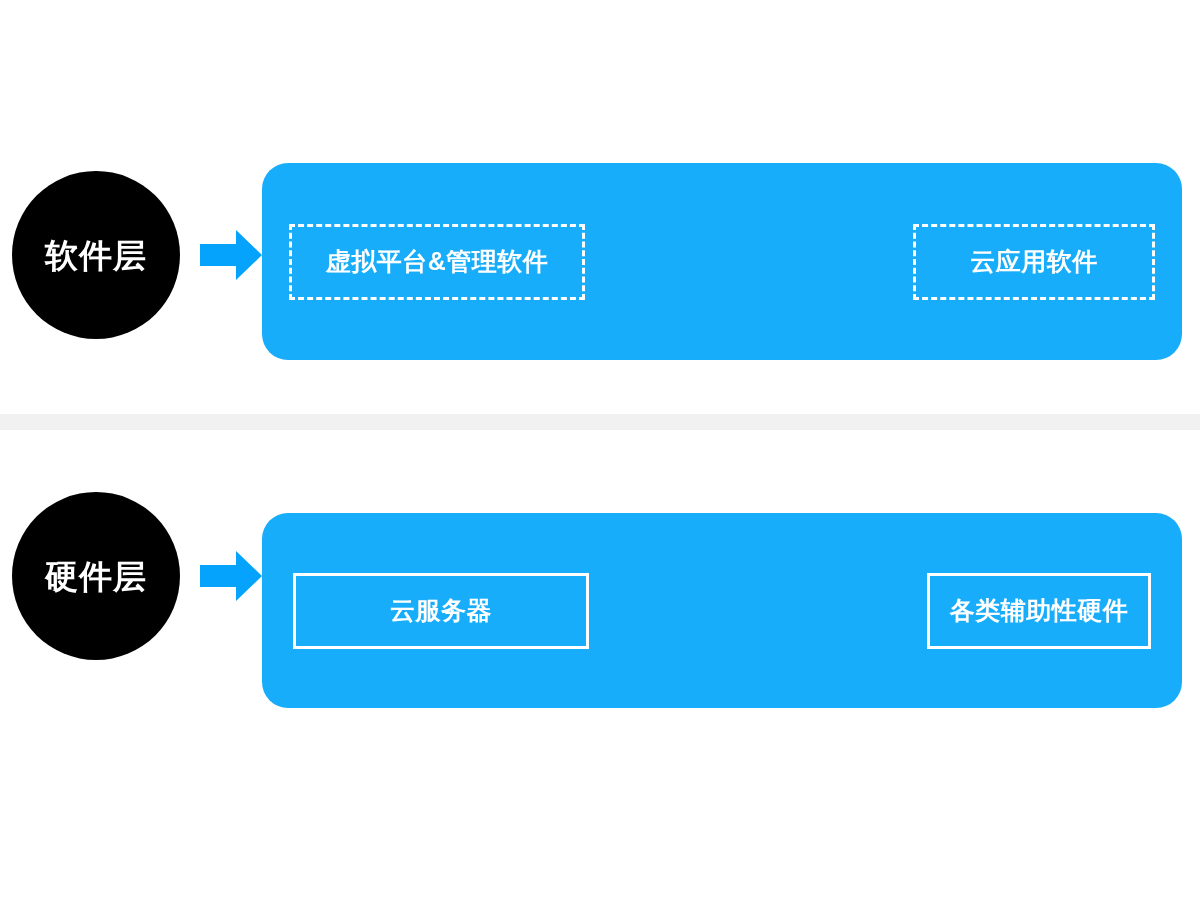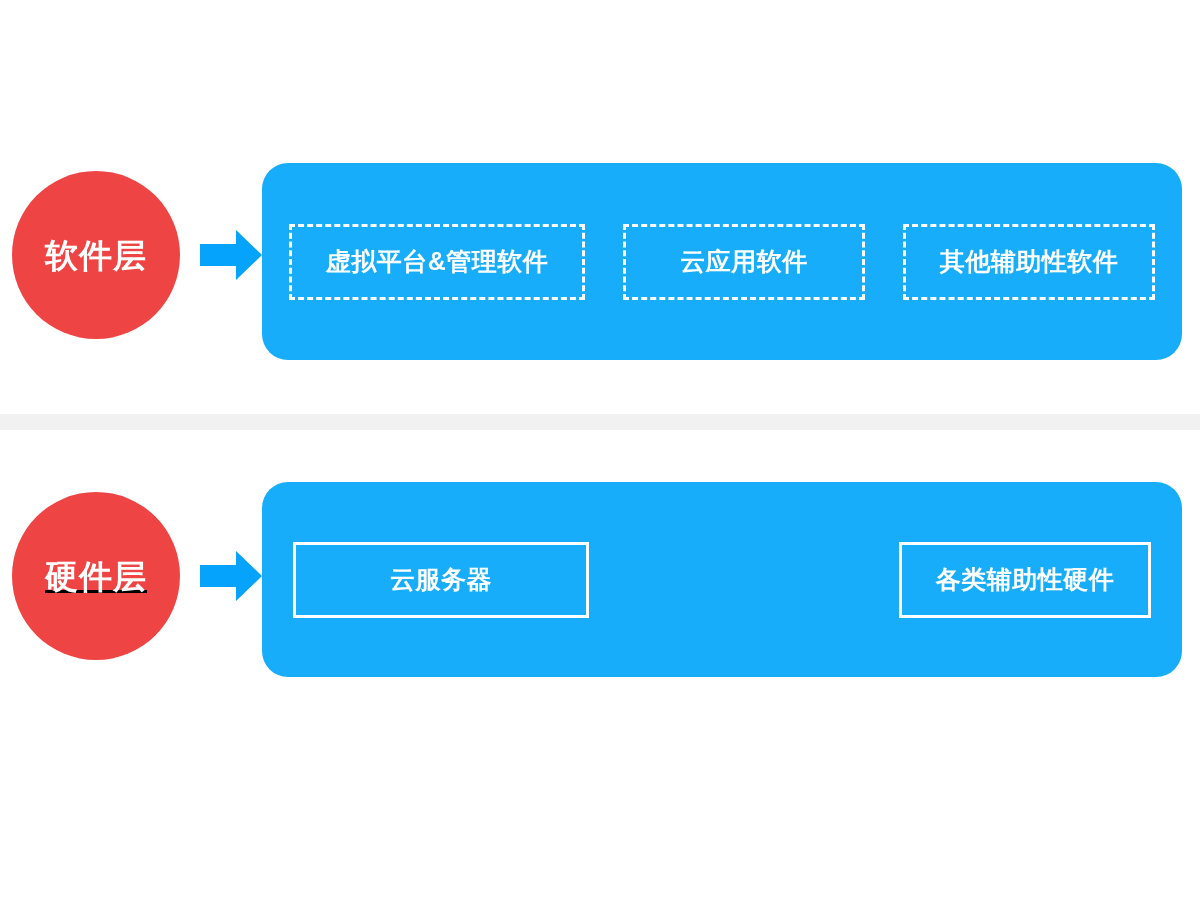--- a/index.html
+++ b/index.html
@@ -23,21 +23,21 @@
     width: 1200px;
     height: 900px;
   }
 
   
   .layer-circle {
     position: absolute;
     width: 168px;
     height: 168px;
     border-radius: 50%;
-    background: #ef4444;
+    background: #000000;
     display: flex;
     align-items: center;
     justify-content: center;
   }
   .layer-circle .circle-label {
     color: #ffffff;
     font-size: 33px;
     font-weight: bold;
     letter-spacing: 1px;
     line-height: 1;
@@ -123,44 +123,41 @@
   <div class="panel" style="left:262px; top:163px; width:920px; height:197px; padding:8px 27px;gap:11px;">
 
     <div class="item-box dashed" style="width:296px;">
       <span>虚拟平台&amp;管理软件</span>
     </div>
 
     <div class="item-box dashed" style="width:242px;">
       <span>云应用软件</span>
     </div>
 
-    <div class="item-box dashed" style="width:252px;">
-      <span>其他辅助性软件</span>
-    </div>
 
   </div>
 
   <div class="divider-band" style="top:414px;"></div>
 
   <div class="layer-circle" style="left:12px; top:492px;text-decoration:underline;">
     <span class="circle-label">硬件层</span>
   </div>
 
   <div class="block-arrow" style="left:200px; top:548px;">
     <svg viewBox="0 0 62 56" preserveAspectRatio="none" aria-hidden="true">
       <polygon points="0,17 36,17 36,3 62,28 36,53 36,39 0,39" fill="#05a3fc"></polygon>
     </svg>
   </div>
 
-  <div class="panel" style="left:262px; top:482px; width:920px; height:195px; padding:0 31px;">
+  <div class="panel" style="left:262px; top:513px; width:920px; height:195px; padding:0 31px;">
 
     <div class="item-box solid" style="width:296px;">
       <span>云服务器</span>
     </div>
 
 
-    <div class="item-box solid" style="width:252px;">
+    <div class="item-box solid" style="width:224px;">
       <span>各类辅助性硬件</span>
     </div>
 
   </div>
 
 </div>
 
 </body></html>

